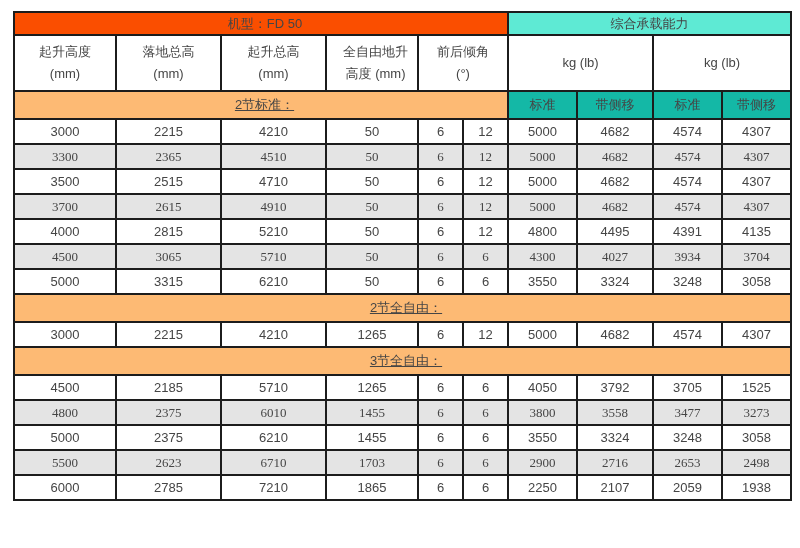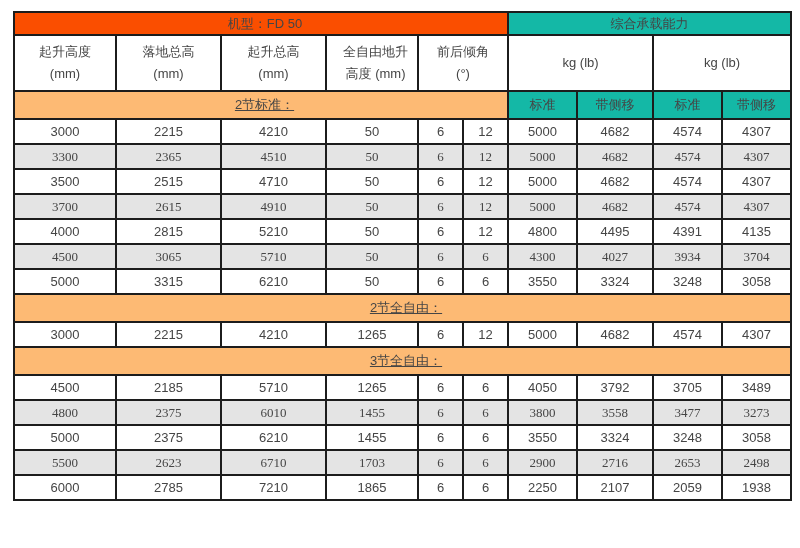--- a/index.html
+++ b/index.html
@@ -33,21 +33,21 @@
 
   .brand-cell {
     background: #fa4e00;
     color: #ffffff;
     font-weight: bold;
     text-align: left;
     padding-left: 8px;
     font-size: 13.5px;
   }
   .capacity-cell {
-    background: #14b8a6;
+    background: #5eead4;
     color: #ffffff;
     font-weight: bold;
     font-size: 13.5px;
   }
   .gray-cell { background: #e2e2e2; color: #2b2b2b; }
   .loadcenter-flex { display: flex; justify-content: center; gap: 22px; color: #2b2b2b; }
 
   .colhead { background: #ffffff; color: #333333; line-height: 1.7; }
   .colhead .l1, .colhead .l2 { display: block; }
   .colhead-left { text-align: left; padding-left: 7px; }
@@ -229,21 +229,21 @@
       <tr class="data-row">
         <td>4500</td>
         <td>2185</td>
         <td>5710</td>
         <td>1265</td>
         <td>6</td>
         <td>6</td>
         <td>4050</td>
         <td>3792</td>
         <td>3705</td>
-        <td>3489</td>
+        <td>1525</td>
       </tr>
       <tr class="data-row alt">
         <td>4800</td>
         <td>2375</td>
         <td>6010</td>
         <td>1455</td>
         <td>6</td>
         <td>6</td>
         <td>3800</td>
         <td>3558</td>

